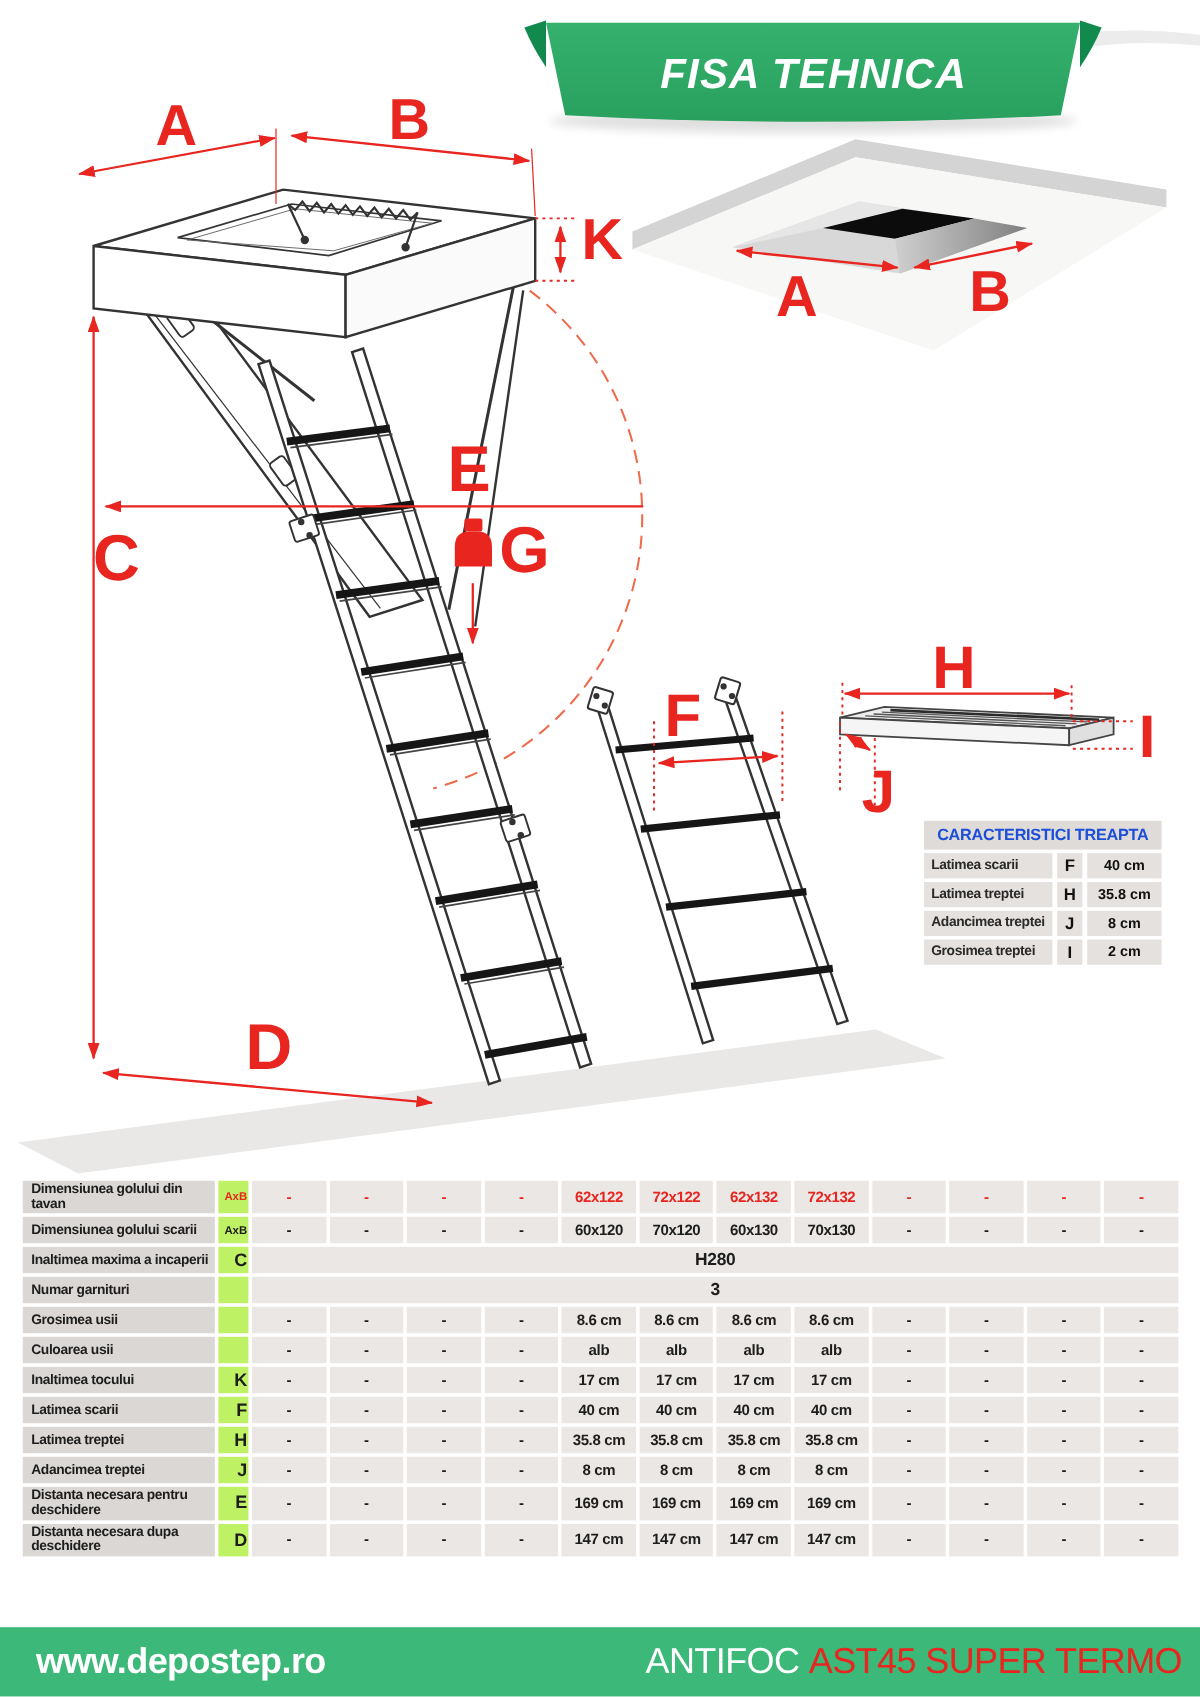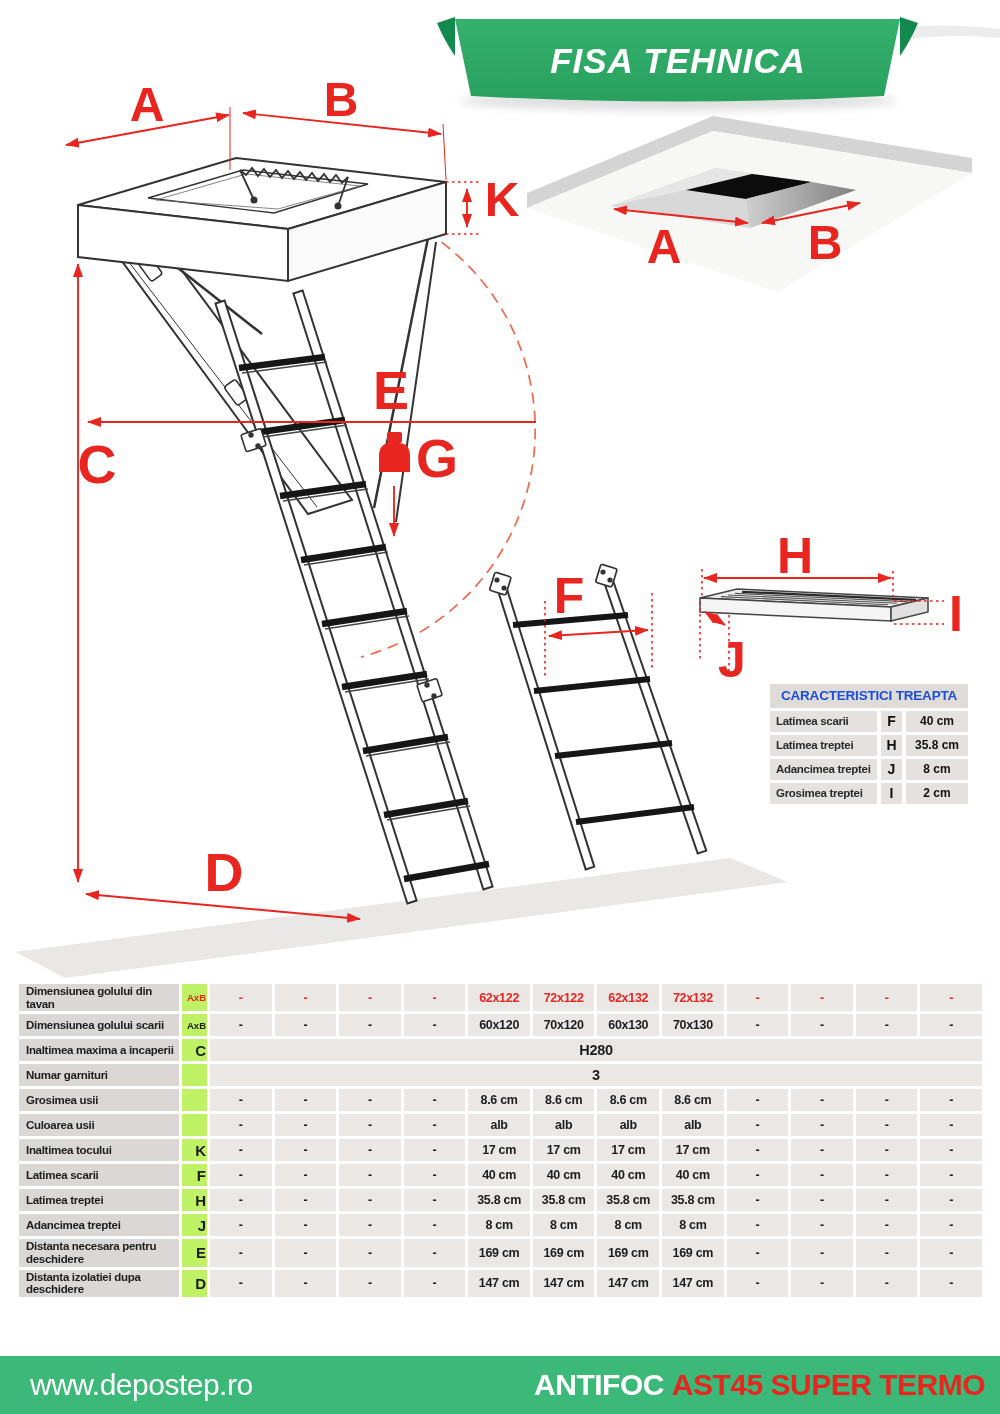--- a/index.html
+++ b/index.html
@@ -32,22 +32,22 @@
   td.ltr{background:#bef264;font-size:15px;font-weight:bold;text-align:right}
   td.ltr.axb{font-size:9.5px}
   td.val{background:#eae7e4;font-size:12.5px;font-weight:bold;text-align:center;letter-spacing:-0.3px}
   td.val.merged{font-size:14.5px}
   tr.red td.ltr,tr.red td.val{color:#e8251f}
 
   
   .footer{position:absolute;left:0;top:1356px;width:1000px;height:58px;background:#3cb878;
           display:flex;align-items:center;justify-content:space-between;
           padding:0 15px 0 30px;box-sizing:border-box}
-  .site{color:#fff;font-size:30px;font-weight:normal;letter-spacing:-0.5px}
-  .product{font-size:30px;font-weight:bold;color:#fff;letter-spacing:-0.5px;white-space:nowrap}
+  .site{color:#fff;font-size:30px;font-weight:bold;letter-spacing:-0.5px}
+  .product{font-size:30px;font-weight:normal;color:#fff;letter-spacing:-0.5px;white-space:nowrap}
   .product .red-part{color:#e8251f}
 </style>
 </head>
 <body>
 
 <div class="page">
 
   <svg class="illo-svg" width="1000" height="980" viewBox="0 0 1000 980">
     <defs>
       <marker id="arw" markerUnits="userSpaceOnUse" markerWidth="16" markerHeight="12" refX="13" refY="5" orient="auto-start-reverse">
@@ -415,21 +415,21 @@
           <td class="val">169 cm</td>
           <td class="val">169 cm</td>
           <td class="val">169 cm</td>
           <td class="val">169 cm</td>
           <td class="val">-</td>
           <td class="val">-</td>
           <td class="val">-</td>
           <td class="val">-</td>
         </tr>
         <tr>
-          <td class="lbl">Distanta izolatiei dupa deschidere</td>
+          <td class="lbl">Distanta necesara dupa deschidere</td>
           <td class="ltr">D</td>
           <td class="val">-</td>
           <td class="val">-</td>
           <td class="val">-</td>
           <td class="val">-</td>
           <td class="val">147 cm</td>
           <td class="val">147 cm</td>
           <td class="val">147 cm</td>
           <td class="val">147 cm</td>
           <td class="val">-</td>

